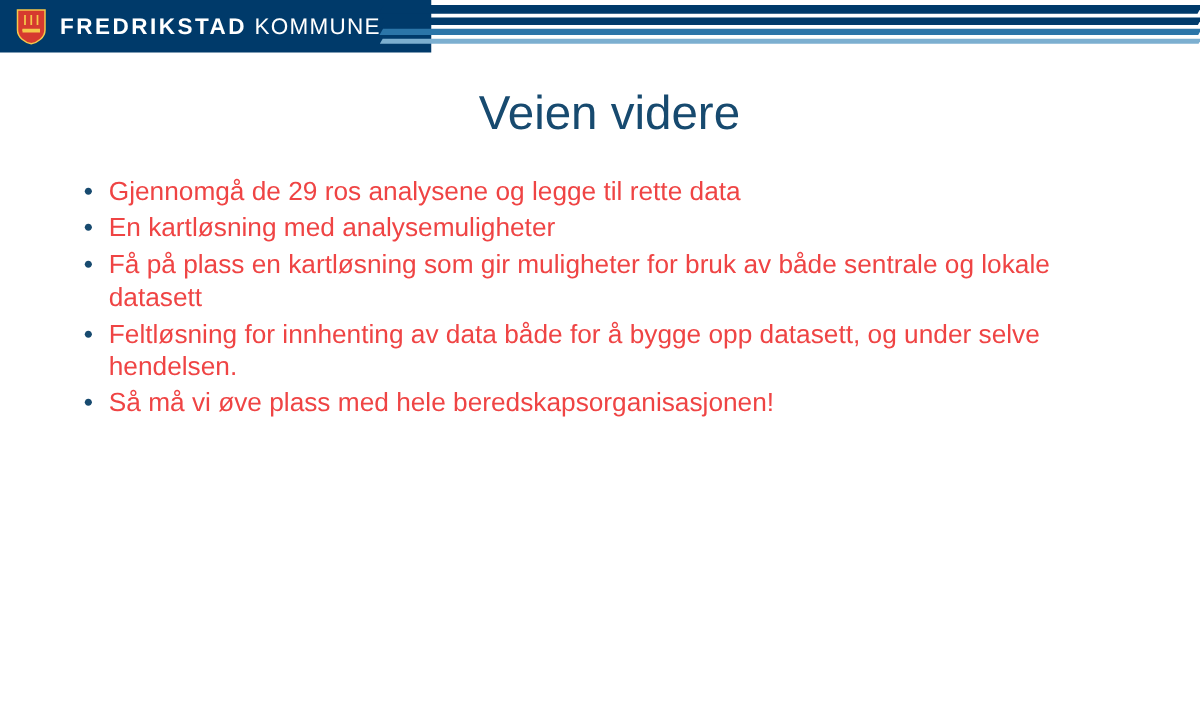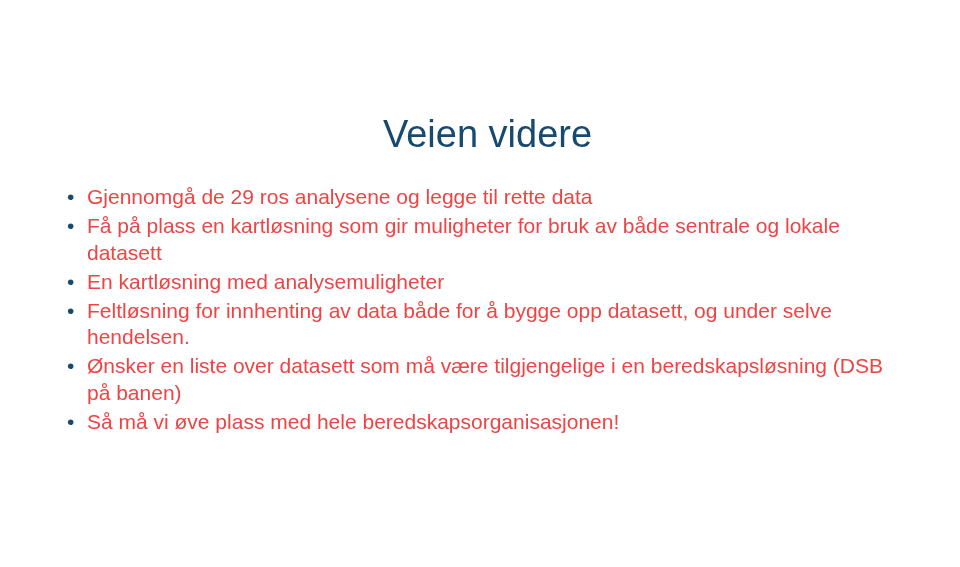--- a/index.html
+++ b/index.html
@@ -49,21 +49,20 @@
     .stripe.s1 { top: 4px; background: #003a6a; height: 7px; }
     .stripe.s2 { top: 14px; background: #003a6a; height: 6px; }
     .stripe.s3 { top: 23px; background: #2b75a8; height: 5px; }
     .stripe.s4 { top: 31px; background: #7cafd0; height: 4px; }
 
     .content {
       position: absolute;
       top: 70px;
       left: 65px;
       right: 50px;
-      margin-top: 43px;
     }
     .title {
       text-align: center;
       color: #174a6f;
       font-size: 38px;
       font-weight: 400;
       margin-bottom: 28px;
     }
     ul.bullets {
       list-style: none;
@@ -83,26 +82,43 @@
       top: 0;
       color: #174a6f;
       font-size: 21px;
     }
   </style>
 </head>
 <body>
 
 <div class="slide">
 
+  <div class="banner">
+    <div class="banner-main">
+      <svg class="crest" viewBox="0 0 26 30">
+        <path d="M2 2 H24 V18 C24 24 18 28 13 29 C8 28 2 24 2 18 Z" fill="#d63a2f" stroke="#f5c84a" stroke-width="1.2"></path>
+        <path d="M8 6 V14 M13 6 V14 M18 6 V14 M6 18 H20" stroke="#f5c84a" stroke-width="1.4" fill="none"></path>
+        <rect x="6" y="17" width="14" height="3" fill="#f5c84a"></rect>
+      </svg>
+      <span class="brand">
+        <strong>FREDRIKSTAD</strong><span> KOMMUNE</span>
+      </span>
+    </div>
+    <div class="banner-stripes">
+      <div class="stripe s1"></div>
+      <div class="stripe s2"></div>
+      <div class="stripe s3"></div>
+      <div class="stripe s4"></div>
+    </div>
+  </div>
 
   <div class="content">
     <h1 class="title">Veien videre</h1>
     <ul class="bullets">
       <li><span>Gjennomgå de 29 ros analysene og legge til rette data</span></li>
+      <li><span>En kartløsning med analysemuligheter</span></li>
       <li><span>Få på plass en kartløsning som gir muligheter for bruk av både sentrale og lokale datasett</span></li>
-      <li><span>En kartløsning med analysemuligheter</span></li>
       <li><span>Feltløsning for innhenting av data både for å bygge opp datasett, og under selve hendelsen.</span></li>
-      <li><span>Ønsker en liste over datasett som må være tilgjengelige i en beredskapsløsning (DSB på banen)</span></li>
       <li><span>Så må vi øve plass med hele beredskapsorganisasjonen!</span></li>
     </ul>
   </div>
 
 </div>
 
 </body></html>

